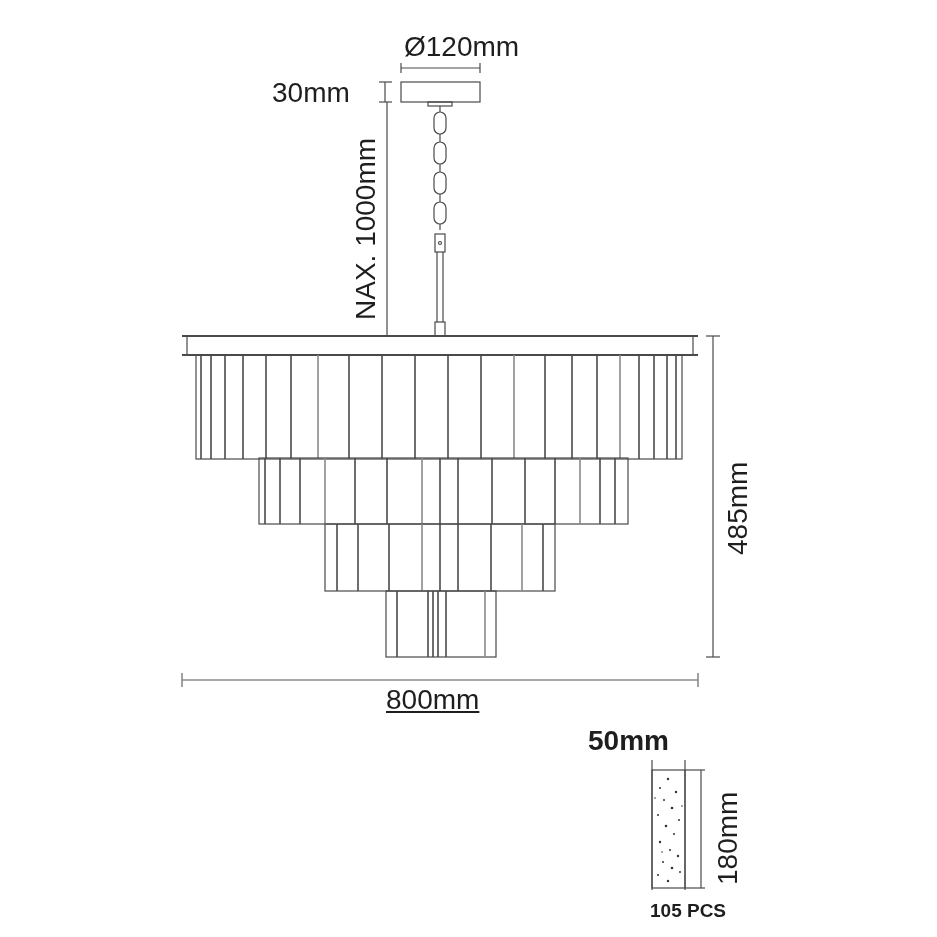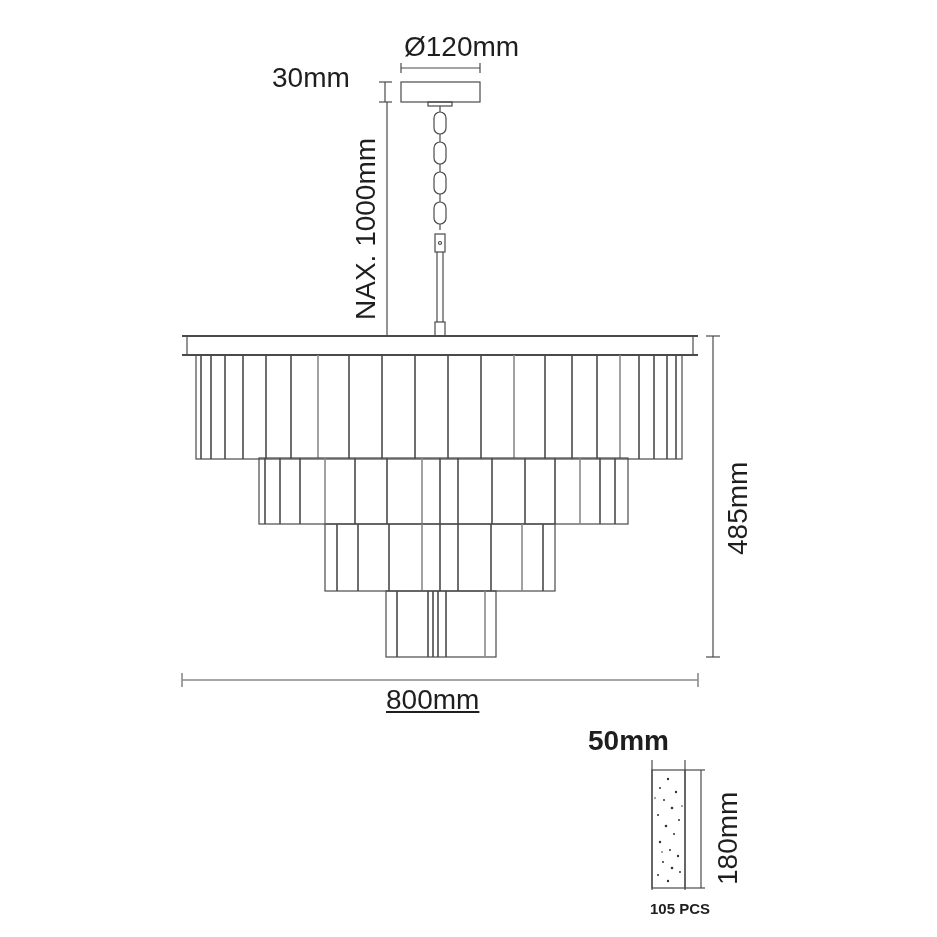--- a/index.html
+++ b/index.html
@@ -1,20 +1,20 @@
 <!DOCTYPE html>
 <html><head>
 <meta charset="utf-8">
 <style>
   html, body { margin: 0; padding: 0; background: #ffffff; }
   body { width: 937px; height: 937px; position: relative; overflow: hidden;
          font-family: "Liberation Sans", "DejaVu Sans", sans-serif; color: #222; }
   .lbl { position: absolute; font-size: 28px; color: #1e1e1e; white-space: nowrap; line-height: 1; }
   .rot { transform-origin: 0 0; transform: rotate(-90deg); }
-  .pcs { position: absolute; font-size: 15px; font-weight: bold; color: #1e1e1e; }
+  .pcs { position: absolute; font-size: 19px; font-weight: bold; color: #1e1e1e; }
   svg { position: absolute; left: 0; top: 0; }
 </style>
 </head>
 <body>
 
 <svg width="937" height="937" viewBox="0 0 937 937">
   <g stroke="#4a4a4a" fill="none" stroke-width="1.2">
 
     <g>
       <line x1="401" y1="68" x2="480" y2="68"></line>
@@ -173,19 +173,19 @@
         <circle cx="680" cy="872" r="1"></circle>
           <circle cx="655" cy="798" r="0.8"></circle>
         <circle cx="682" cy="806" r="0.8"></circle>
           <circle cx="662" cy="852" r="0.8"></circle>
       </g>
     </g>
   </g>
 </svg>
 
 <div class="lbl" style="left:378px;top:33px;margin-left:26px;">Ø120mm</div>
-<div class="lbl" style="left:272px;top:64px;">30mm</div>
+<div class="lbl" style="left:272px;top:79px;">30mm</div>
 <div class="lbl rot" style="left:352px;top:320px;">NAX. 1000mm</div>
 <div class="lbl rot" style="left:724px;top:555px;">485mm</div>
 <div class="lbl" style="left:386px;top:686px;text-decoration:underline;">800mm</div>
 <div class="lbl" style="left:588px;top:727px;font-weight:bold;">50mm</div>
 <div class="lbl rot" style="left:714px;top:885px;">180mm</div>
 <div class="pcs" style="left:650px;top:900px;">105 PCS</div>
 
 </body></html>

